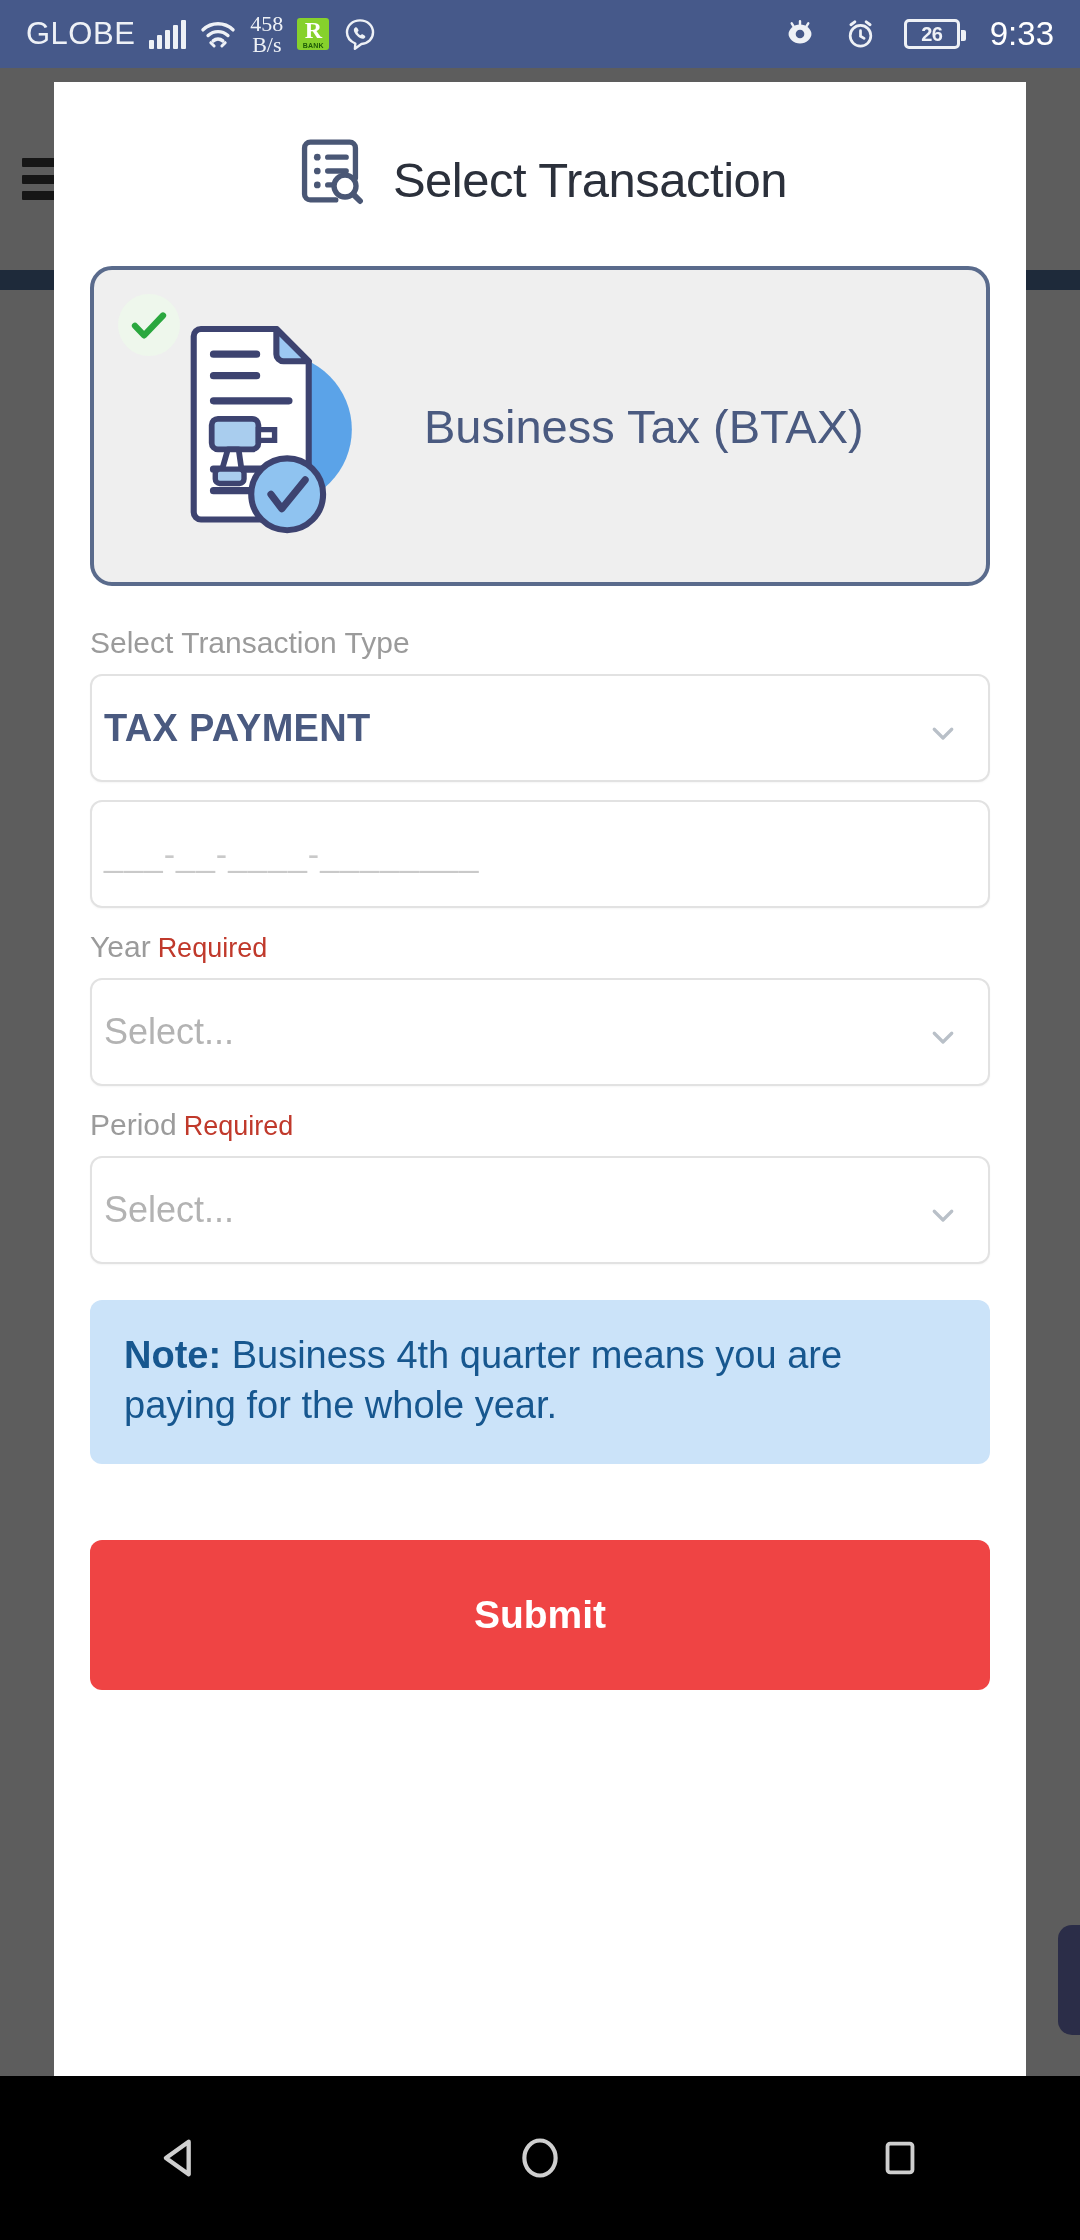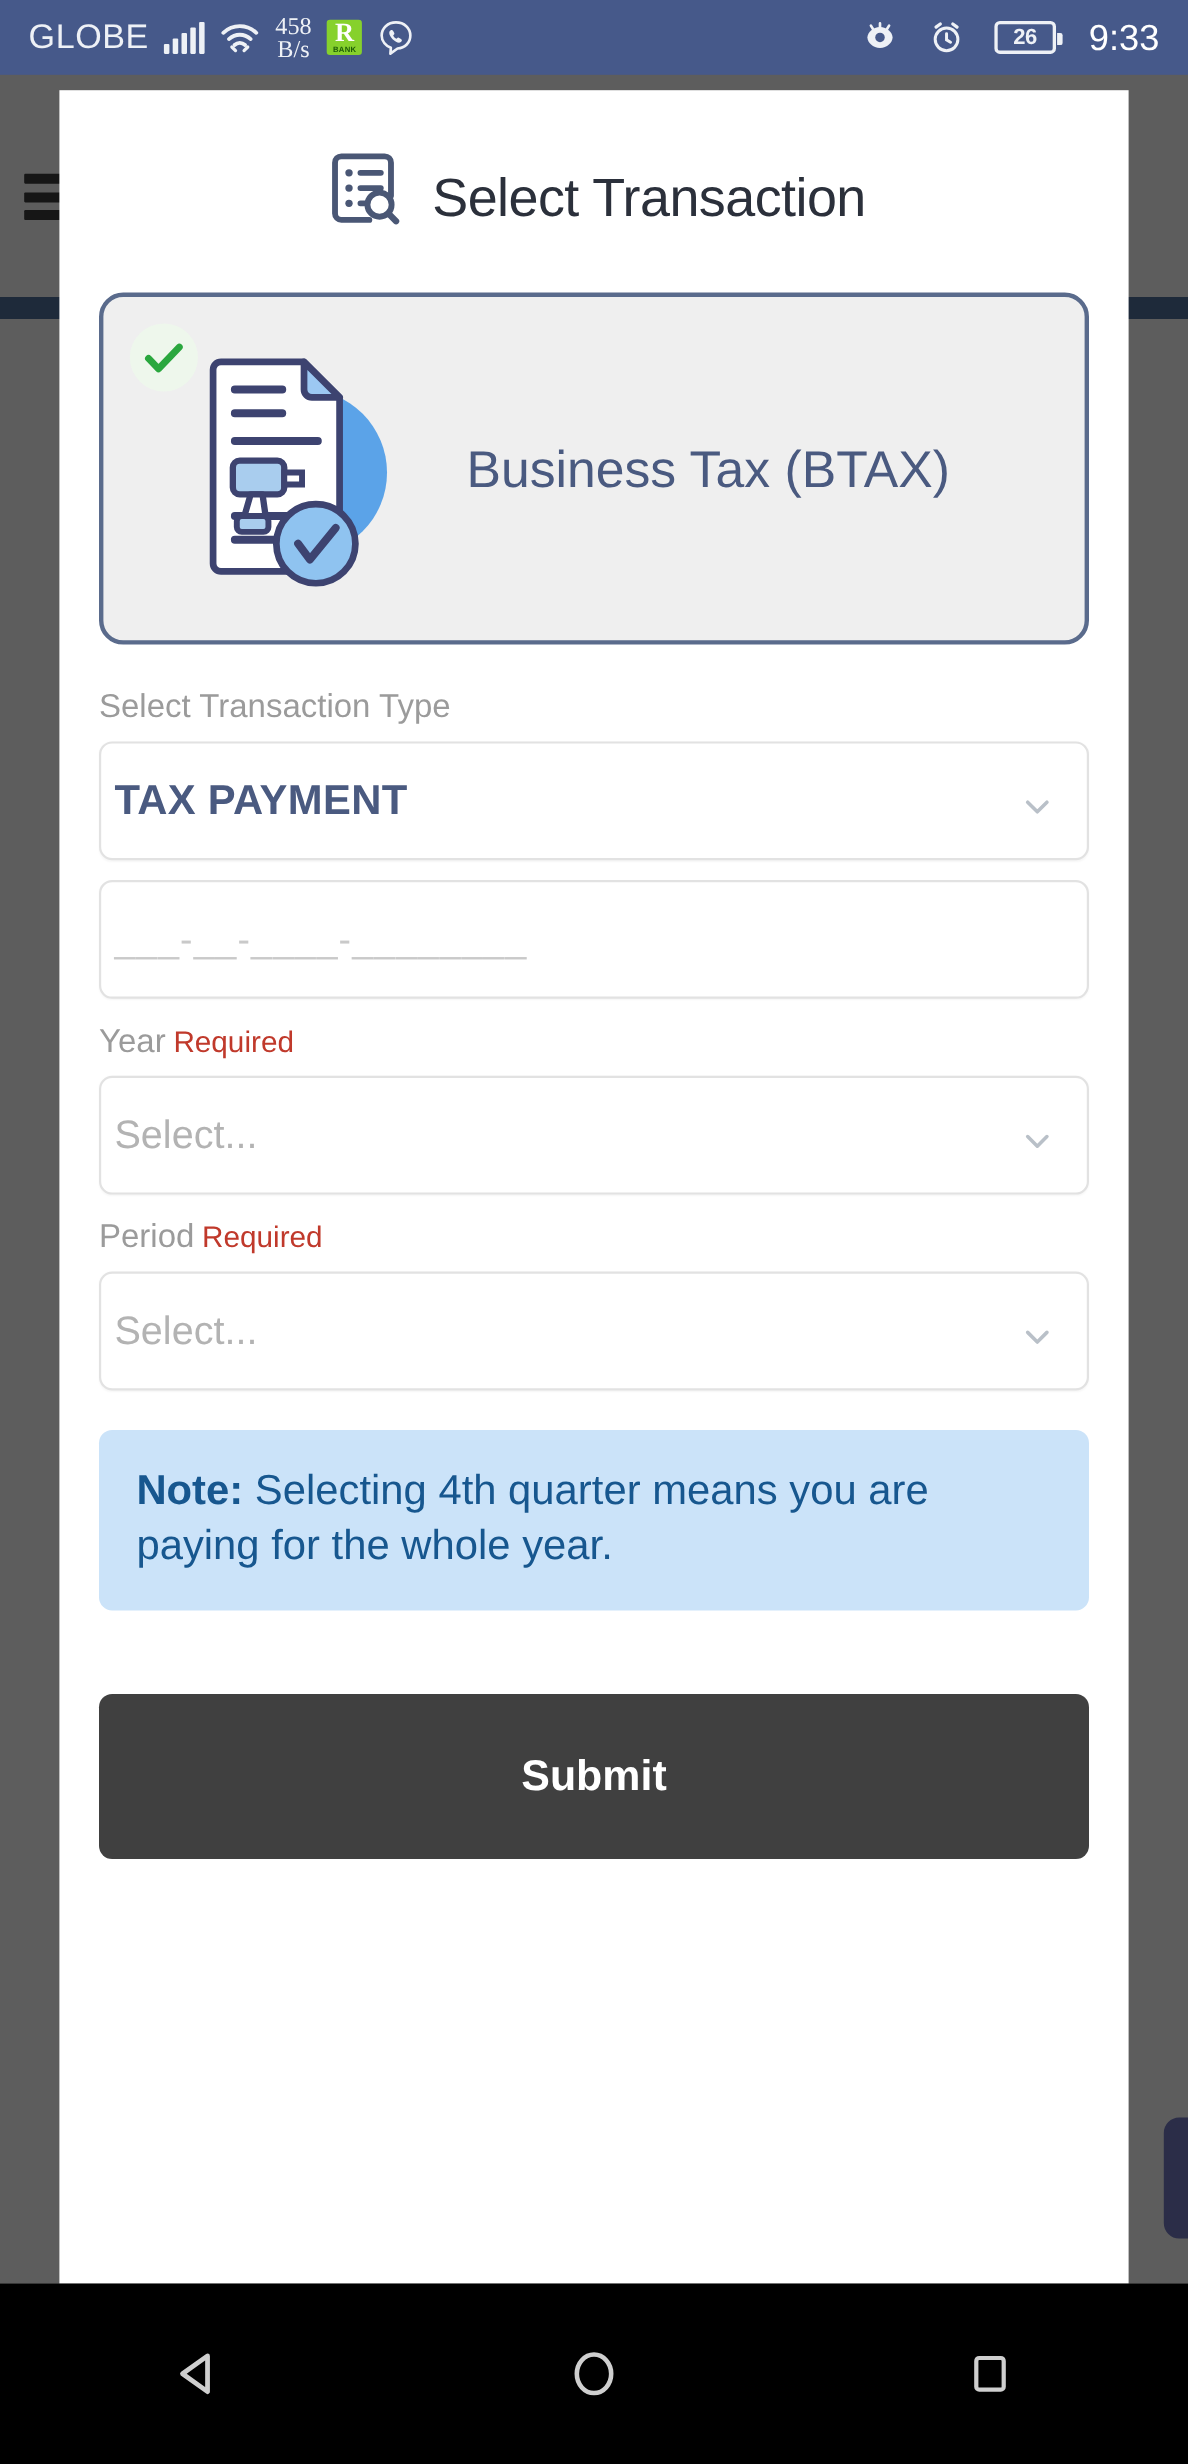--- a/index.html
+++ b/index.html
@@ -276,21 +276,21 @@
     color: #17578f;
     font-family: "Liberation Sans", sans-serif;
   }
   .note-text b { font-weight: bold; text-align: right; }
 
   
   .submit-wrap { padding: 0 36px; margin-top: 76px; }
   .submit-btn {
     width: 100%;
     height: 150px;
-    background: #404040;
+    background: #ef4444;
     border: none;
     border-radius: 12px;
     color: #ffffff;
     font-size: 39px;
     font-weight: bold;
     font-family: "Liberation Sans", sans-serif;
     cursor: default;
   }
 
   
@@ -408,21 +408,21 @@
         <span class="caret">
           <svg viewBox="0 0 24 24" width="30" height="30" fill="none">
             <path d="M5 9l7 7 7-7" stroke="#b9c0c8" stroke-width="2.6" stroke-linecap="round" stroke-linejoin="round"></path>
           </svg>
         </span>
       </div>
     </div>
 
     <div class="note">
       <div class="note-text">
-        <b>Note:</b><span> Selecting 4th quarter means you are paying for the whole year.</span>
+        <b>Note:</b><span> Business 4th quarter means you are paying for the whole year.</span>
       </div>
     </div>
 
     <div class="submit-wrap">
       <button class="submit-btn" disabled="">Submit</button>
     </div>
 
   </div>
 
   <div class="status-bar">

